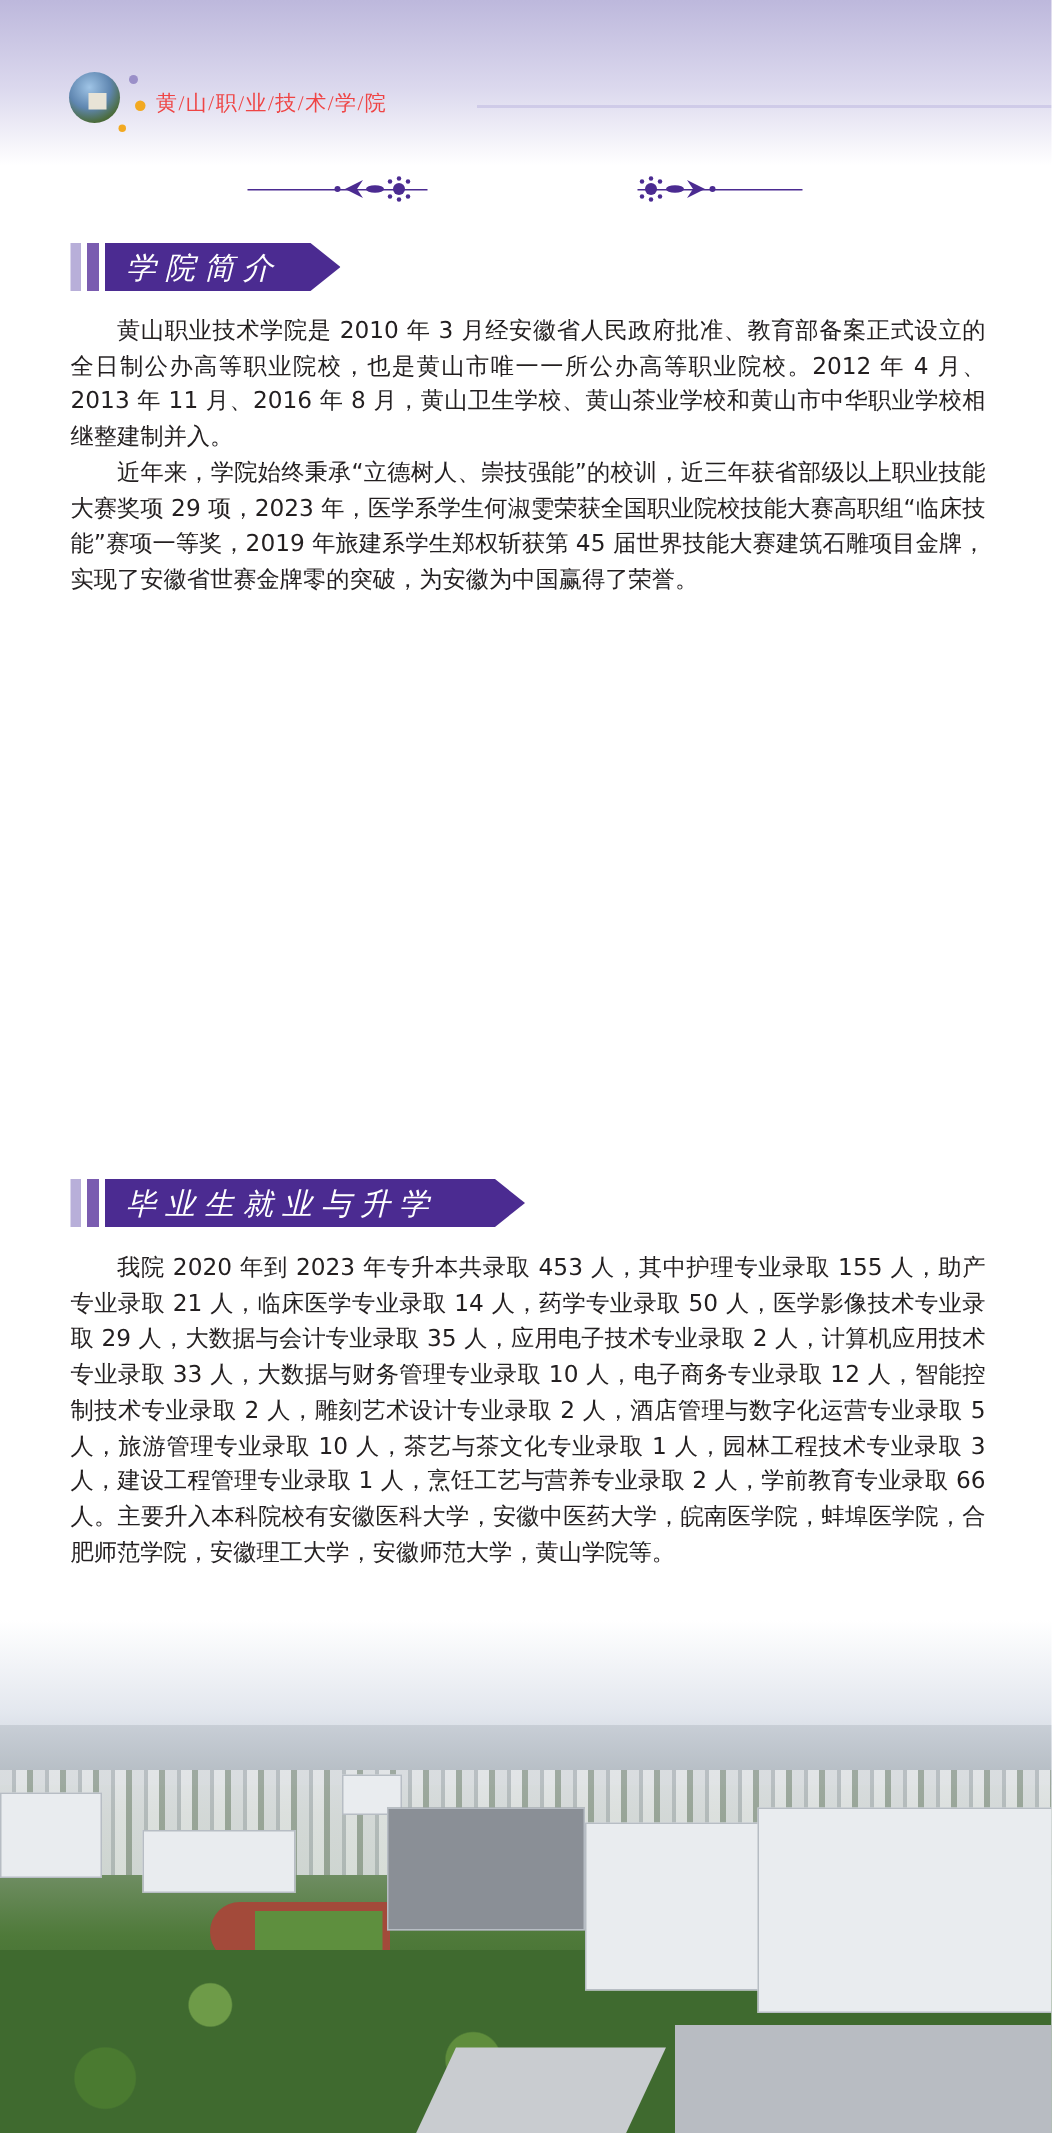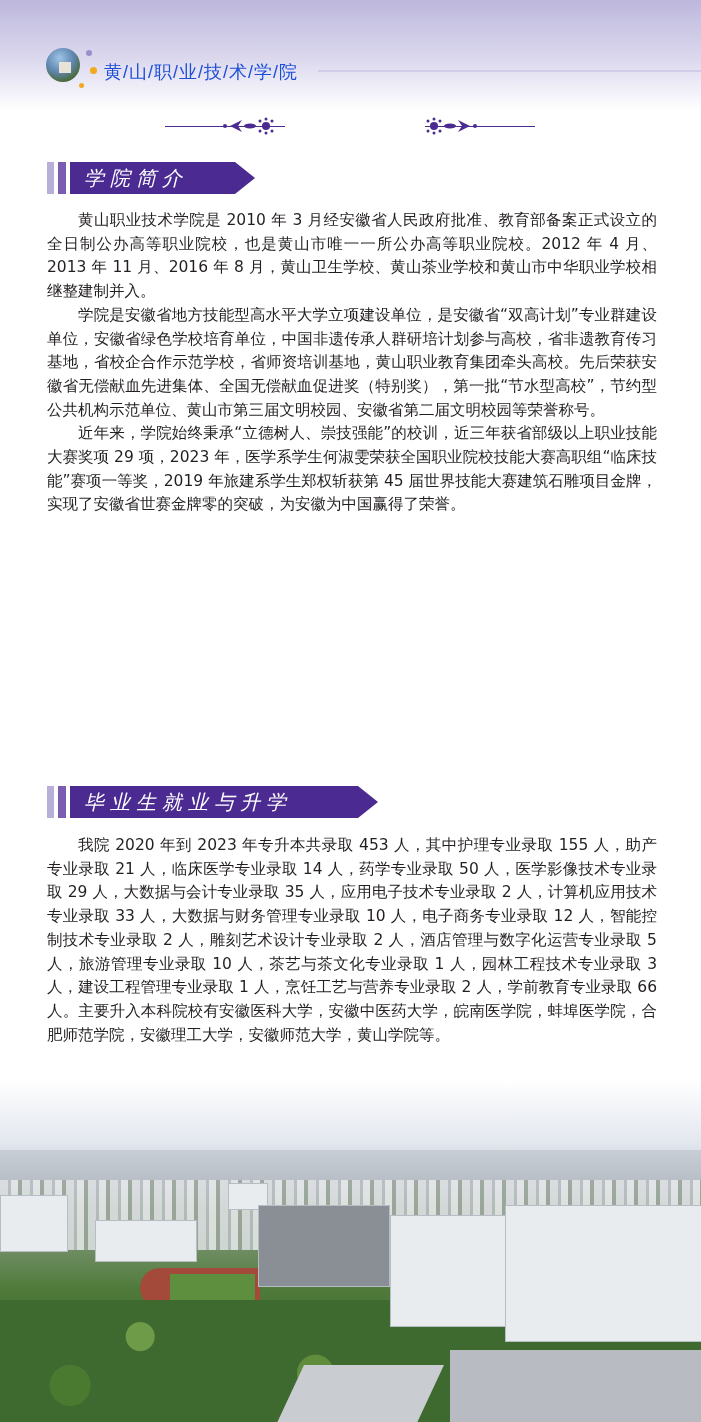--- a/index.html
+++ b/index.html
@@ -6,35 +6,35 @@
   body { width:701px; height:1422px; position:relative; overflow:hidden;
     background: linear-gradient(to bottom, #bdb8dc 0px, #dcd9ee 60px, #ffffff 110px, #ffffff 1080px, #e4e8ef 1140px, #cfd6e0 1170px);
     font-family:"DejaVu Sans", sans-serif; color:#231f20; }
   .header { position:absolute; left:46px; top:46px; height:40px; width:655px; }
   .logo { position:absolute; left:0; top:2px; width:34px; height:34px; border-radius:50%;
     background: radial-gradient(circle at 40% 30%, #9fc4e6 0%, #5f86b0 45%, #4b6b3a 75%, #2f4a28 100%); }
   .logo-bld { position:absolute; left:13px; top:14px; width:12px; height:11px; background:#e8e3d6; }
   .arc-dot1 { position:absolute; left:40px; top:4px; width:6px; height:6px; border-radius:50%; background:#9a8fc8; }
   .arc-dot2 { position:absolute; left:44px; top:21px; width:7px; height:7px; border-radius:50%; background:#f2a921; }
   .arc-dot3 { position:absolute; left:33px; top:37px; width:5px; height:5px; border-radius:50%; background:#f2a921; }
-  .school-name { position:absolute; left:58px; top:14px; font-family:Liberation Sans, sans-serif; font-size:18px; color:#1d4ed8; letter-spacing:1px; white-space:nowrap; }
+  .school-name { position:absolute; left:58px; top:14px; font-family:Liberation Serif, serif; font-size:14px; color:#ef4444; letter-spacing:1px; white-space:nowrap; }
   .header-line { position:absolute; left:272px; top:24px; right:0; height:2px; background:#cfcbe8; }
 
   .page-title-row { position:absolute; left:160px; top:108px; width:380px; height:36px; }
   .pt-line-l { position:absolute; left:5px; top:18px; width:120px; height:1px; background:#4b2b91; }
   .pt-line-r { position:absolute; right:5px; top:18px; width:110px; height:1px; background:#4b2b91; }
   .orn { position:absolute; top:8px; width:56px; height:20px; }
   .orn-l { left:62px; } .orn-r { right:62px; }
   .page-title { position:absolute; left:0; width:100%; top:3px; text-align:center; font-size:22px; color:#4b2b91; letter-spacing:1px; }
 
   .sec-banner { position:absolute; left:47px; height:32px; }
   .sb-bar1 { position:absolute; left:0; top:0; width:7px; height:32px; background:#b8afd9; }
   .sb-bar2 { position:absolute; left:11px; top:0; width:8px; height:32px; background:#7a5cb0; }
   .sb-body { position:absolute; left:23px; top:0; height:32px; background:#4b2b91;
-    clip-path: polygon(0 0, calc(100% - 20px) 0, 100% 50%, calc(100% - 20px) 100%, 0 100%); padding-left: 28px; }
+    clip-path: polygon(0 0, calc(100% - 20px) 0, 100% 50%, calc(100% - 20px) 100%, 0 100%); }
   .sb-text { position:absolute; left:14px; top:3px; font-family:"DejaVu Serif", serif; font-size:20px; color:#fff; font-style:italic; letter-spacing:6px; white-space:nowrap; }
 
   .para { position:absolute; left:47px; width:610px; font-size:15.5px; line-height:23.7px; text-align:justify; color:#231f20; }
   .para p { margin:0; text-indent:2em; }
 
   .photo { position:absolute; left:0; top:1150px; width:701px; height:272px; overflow:hidden;
     background: linear-gradient(to bottom, #c9d0d8 0px, #b8c1c6 30px, #8ea08a 60px, #4f7a3a 140px, #3e6a2e 200px, #5a6f58 272px); }
   .hills { position:absolute; left:0; top:0; width:701px; height:40px; background: linear-gradient(to bottom, #c8ced6, #b2bac1); }
   .town { position:absolute; left:0; top:30px; width:701px; height:70px;
     background: repeating-linear-gradient(90deg, #dfe2e4 0 8px, #b9bfc2 8px 11px, #e9ebec 11px 18px, #9aa69a 18px 22px); opacity:.85; }
@@ -99,21 +99,20 @@
 <div class="sec-banner" style="top:162px;width:180px;">
   <div class="sb-bar1"></div>
   <div class="sb-bar2"></div>
   <div class="sb-body" style="width:157px;">
     <div class="sb-text">学院简介</div>
   </div>
 </div>
 
 <div class="para" style="top:209px;">
   <p>黄山职业技术学院是 2010 年 3 月经安徽省人民政府批准、教育部备案正式设立的全日制公办高等职业院校，也是黄山市唯一一所公办高等职业院校。2012 年 4 月、2013 年 11 月、2016 年 8 月，黄山卫生学校、黄山茶业学校和黄山市中华职业学校相继整建制并入。</p>
-  <p>学院是安徽省地方技能型高水平大学立项建设单位，是安徽省“双高计划”专业群建设单位，安徽省绿色学校培育单位，中国非遗传承人群研培计划参与高校，省非遗教育传习基地，省校企合作示范学校，省师资培训基地，黄山职业教育集团牵头高校。先后荣获安徽省无偿献血先进集体、全国无偿献血促进奖（特别奖），第一批“节水型高校”，节约型公共机构示范单位、黄山市第三届文明校园、安徽省第二届文明校园等荣誉称号。</p>
   <p>近年来，学院始终秉承“立德树人、崇技强能”的校训，近三年获省部级以上职业技能大赛奖项 29 项，2023 年，医学系学生何淑雯荣获全国职业院校技能大赛高职组“临床技能”赛项一等奖，2019 年旅建系学生郑权斩获第 45 届世界技能大赛建筑石雕项目金牌，实现了安徽省世赛金牌零的突破，为安徽为中国赢得了荣誉。</p>
 </div>
 
 <div class="sec-banner" style="top:786px;width:303px;">
   <div class="sb-bar1"></div>
   <div class="sb-bar2"></div>
   <div class="sb-body" style="width:280px;">
     <div class="sb-text">毕业生就业与升学</div>
   </div>
 </div>

